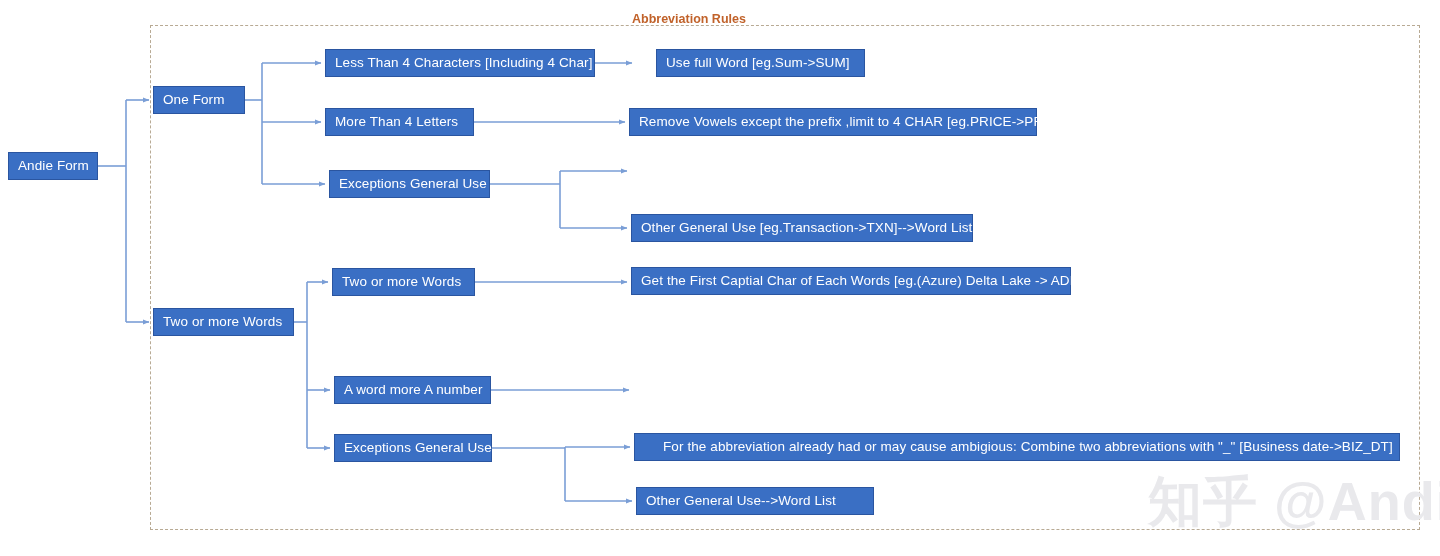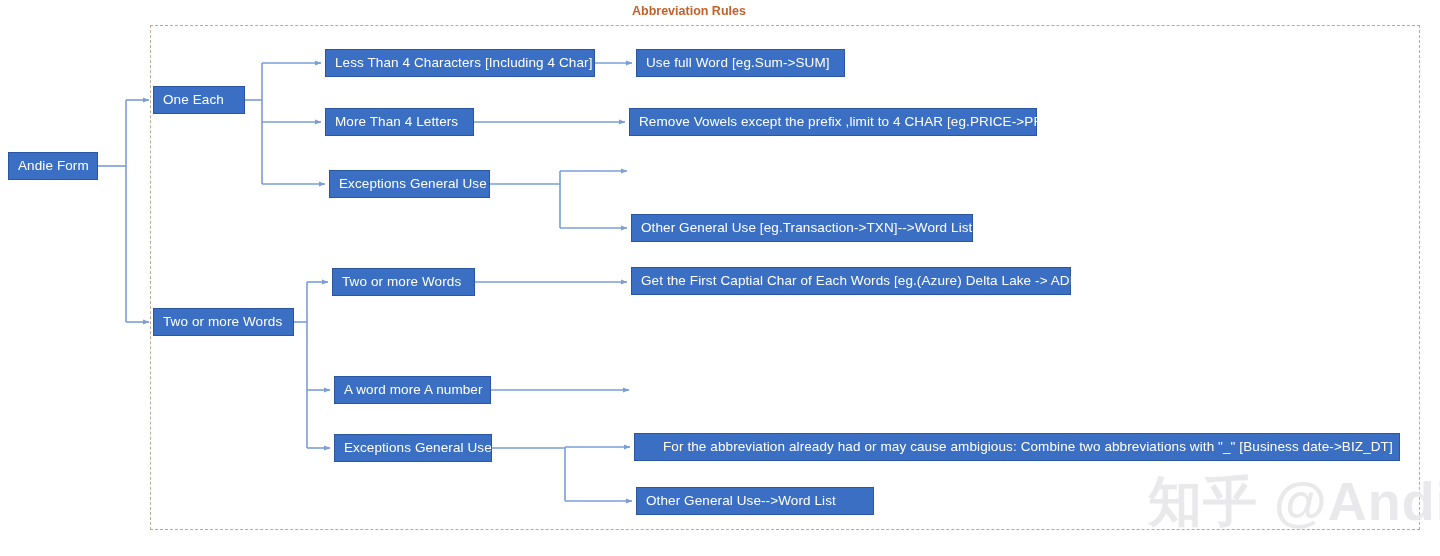--- a/index.html
+++ b/index.html
@@ -66,21 +66,21 @@
     user-select: none;
   }
 </style>
 </head>
 <body>
 
 <div id="canvas">
 
   <div class="group-frame" style="left:150px; top:25px; width:1270px; height:505px;"></div>
 
-  <div class="group-title" style="left:632px; top:4px;">Abbreviation Rules</div>
+  <div class="group-title" style="left:632px; top:12px;">Abbreviation Rules</div>
 
   <svg id="edge-layer" width="1440" height="556" viewBox="0 0 1440 556">
     <defs>
       <marker id="arrow" markerWidth="7" markerHeight="7" refX="6.2" refY="3" orient="auto" markerUnits="userSpaceOnUse">
         <path d="M0,0.4 L6.6,3 L0,5.6 z" fill="#7a9ed6"></path>
       </marker>
     </defs>
     <g fill="none" stroke="#7a9ed6" stroke-width="1.6">
 
       <path d="M98,166 L126,166" marker-end="none"></path>
@@ -117,37 +117,37 @@
       <path d="M565,447 L565,501"></path>
       <path d="M565,447 L630,447" marker-end="url(#arrow)"></path>
       <path d="M565,501 L632,501" marker-end="url(#arrow)"></path>
     </g>
   </svg>
 
   <div class="watermark" style="left:1148px; top:466px;">知乎 @Andie</div>
 
   <div class="node" style="left:8px; top:152px; width:90px; height:28px;">Andie Form</div>
 
-  <div class="node" style="left:153px; top:86px; width:92px; height:28px;">One Each</div>
+  <div class="node" style="left:153px; top:86px; width:92px; height:28px;">One Form</div>
 
   <div class="node" style="left:153px; top:308px; width:141px; height:28px;">Two or more Words</div>
 
   <div class="node" style="left:325px; top:49px; width:270px; height:28px;">Less Than 4 Characters [Including 4 Char]</div>
 
   <div class="node" style="left:325px; top:108px; width:149px; height:28px;">More Than 4 Letters</div>
 
   <div class="node" style="left:329px; top:170px; width:161px; height:28px;">Exceptions General Use</div>
 
   <div class="node" style="left:332px; top:268px; width:143px; height:28px;">Two or more Words</div>
 
   <div class="node" style="left:334px; top:376px; width:157px; height:28px;">A word more A number</div>
 
   <div class="node" style="left:334px; top:434px; width:158px; height:28px;">Exceptions General Use</div>
 
-  <div class="node" style="left:636px; top:49px; width:209px; height:28px;">Use full Word [eg.Sum-&gt;SUM]</div>
+  <div class="node" style="left:656px; top:49px; width:209px; height:28px;">Use full Word [eg.Sum-&gt;SUM]</div>
 
   <div class="node" style="left:629px; top:108px; width:408px; height:28px;">Remove Vowels except the prefix ,limit to 4 CHAR [eg.PRICE-&gt;PRC]</div>
 
 
   <div class="node" style="left:631px; top:214px; width:342px; height:28px;">Other General Use [eg.Transaction-&gt;TXN]--&gt;Word List</div>
 
   <div class="node" style="left:631px; top:267px; width:440px; height:28px;">Get the First Captial Char of Each Words [eg.(Azure) Delta Lake -&gt; ADL]</div>
 
 
   <div class="node" style="left:634px; top:433px; width:766px; height:28px;padding-left:28px;">For the abbreviation already had or may cause ambigious:  Combine two abbreviations with "_"  [Business date-&gt;BIZ_DT]</div>

